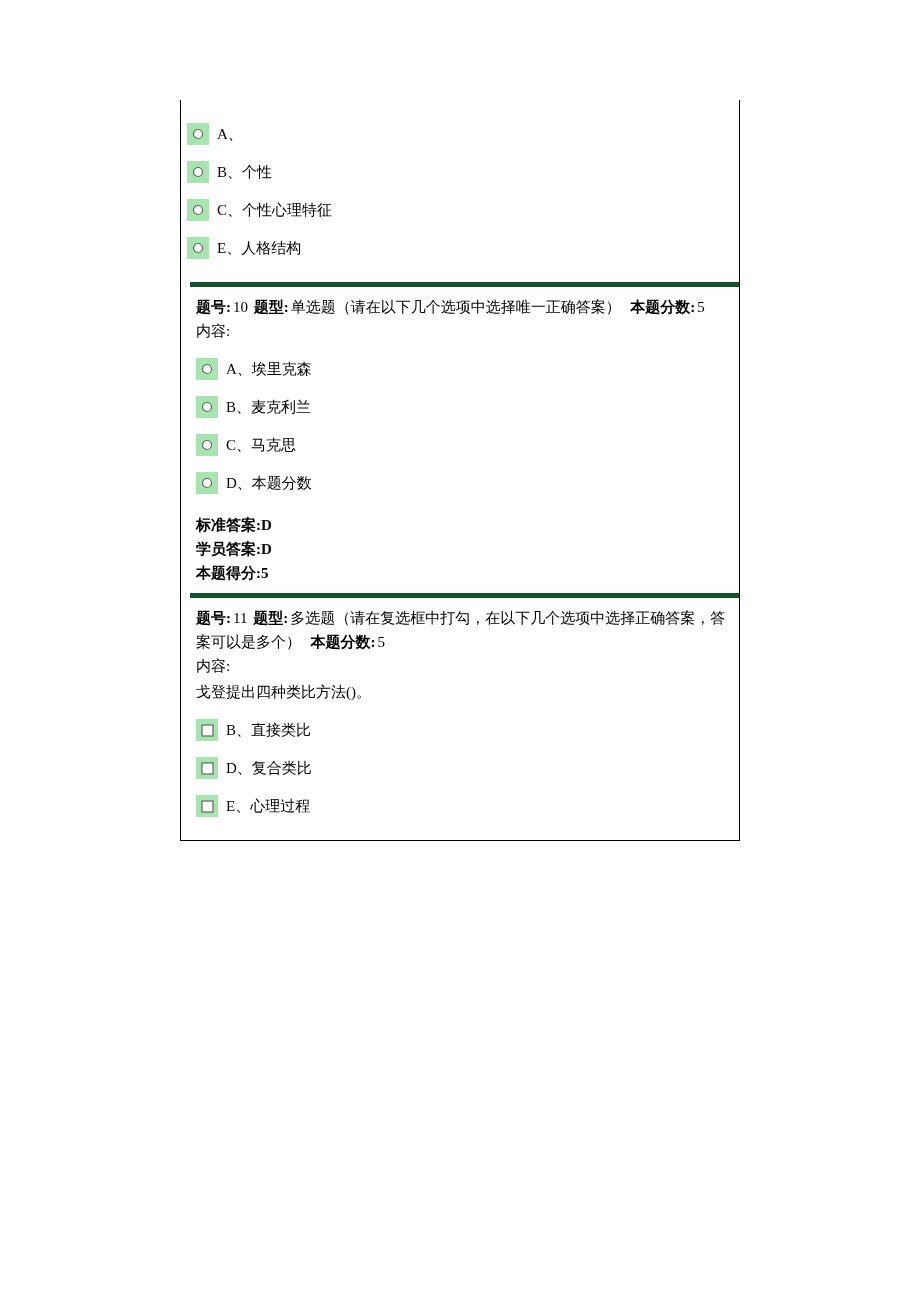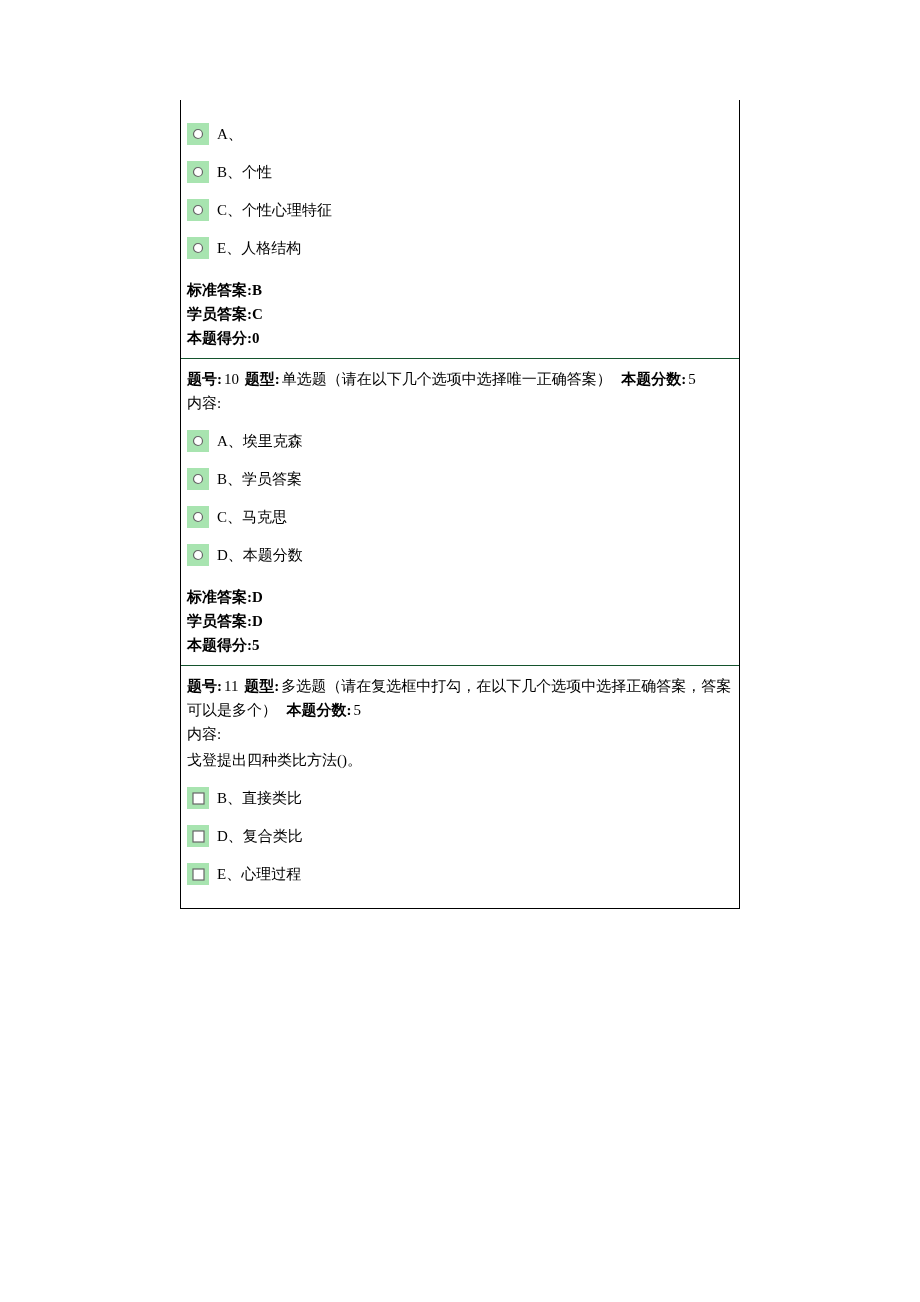--- a/index.html
+++ b/index.html
@@ -17,21 +17,22 @@
     padding: 100px 180px 100px 180px;
   }
   .container {
     border: 1px solid #000;
     border-top: none;
   }
   .block {
     padding: 8px 6px;
   }
   .sep {
-    border-top: 1px solid #14532d;
+    border-top: 5px solid #14532d;
+    margin-left: 9px;
   }
   .option-row {
     display: flex;
     align-items: center;
     margin: 14px 0;
   }
   .ctl {
     width: 22px;
     height: 22px;
     background: #a8e4b0;
@@ -95,25 +96,20 @@
           <span class="ctl">
             <svg width="12" height="12" viewBox="0 0 12 12">
                 <circle cx="6" cy="6" r="4.5" fill="#fff" stroke="#666" stroke-width="1.2"></circle>
               </svg>
           </span>
           <span class="opt-text">
             <span>E</span>、<span>人格结构</span>
           </span>
         </div>
       </div>
-      <div class="answers">
-        <div><span>标准答案:</span><span>B</span></div>
-        <div><span>学员答案:</span><span>C</span></div>
-        <div><span>本题得分:</span><span>0</span></div>
-      </div>
     </div>
 
     <div class="block sep">
       <div class="header-line">
         <span class="bold">题号:</span><span>10</span>
         <span class="bold">题型:</span><span>单选题（请在以下几个选项中选择唯一正确答案）</span>&nbsp;
         <span class="bold">本题分数:</span><span>5</span>
       </div>
       <div class="content-label">内容:</div>
 
@@ -128,21 +124,21 @@
             <span>A</span>、<span>埃里克森</span>
           </span>
         </div>
         <div class="option-row">
           <span class="ctl">
             <svg width="12" height="12" viewBox="0 0 12 12">
                 <circle cx="6" cy="6" r="4.5" fill="#fff" stroke="#666" stroke-width="1.2"></circle>
               </svg>
           </span>
           <span class="opt-text">
-            <span>B</span>、<span>学员答案</span>
+            <span>B</span>、<span>麦克利兰</span>
           </span>
         </div>
         <div class="option-row">
           <span class="ctl">
             <svg width="12" height="12" viewBox="0 0 12 12">
                 <circle cx="6" cy="6" r="4.5" fill="#fff" stroke="#666" stroke-width="1.2"></circle>
               </svg>
           </span>
           <span class="opt-text">
             <span>C</span>、<span>马克思</span>

